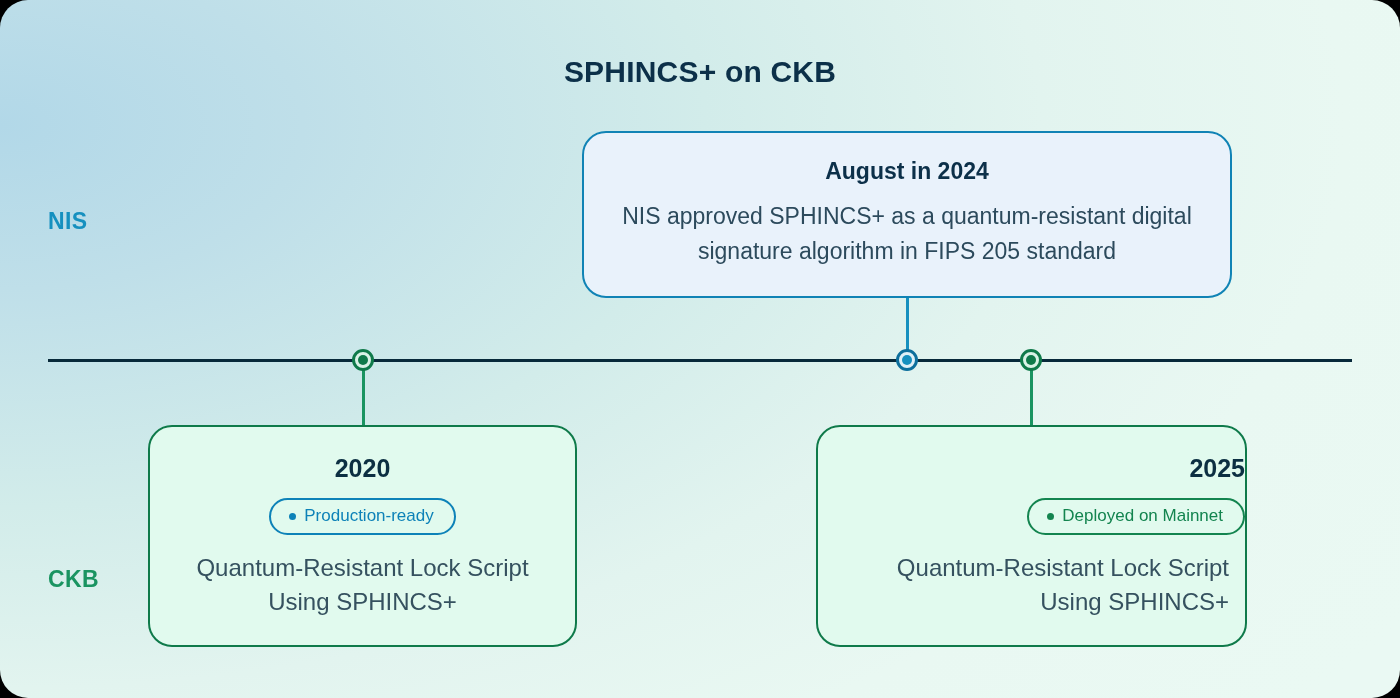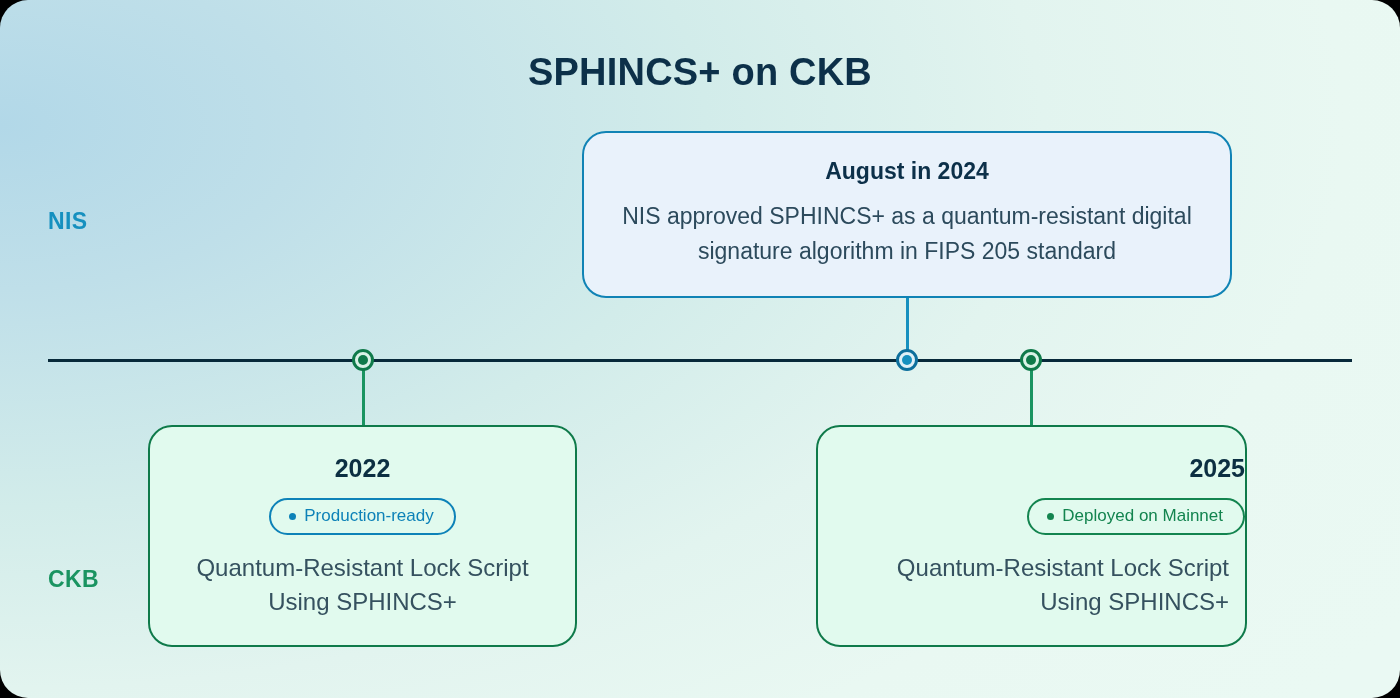--- a/index.html
+++ b/index.html
@@ -24,21 +24,21 @@
       radial-gradient(120% 130% at 0% 18%, #b2d8e8 0%, #bfdfe9 18%, #d2ecea 42%, #e2f4ef 62%, #e9f8f2 80%, #eaf9f3 100%);
   }
 
   
   #title {
     position: absolute;
     left: 0;
     top: 50px;
     width: 1400px;
     text-align: center;
-    font-size: 38px;
+    font-size: 30px;
     font-weight: bold;
     color: #0c3049;
     letter-spacing: 0.2px;
     line-height: 44px;
   }
 
   
   .row-label {
     position: absolute;
     font-size: 23px;
@@ -232,21 +232,21 @@
     <div class="dot"></div>
   </div>
   <div class="marker blue" id="marker-nis">
     <div class="dot"></div>
   </div>
   <div class="marker green" id="marker-2025">
     <div class="dot"></div>
   </div>
 
   <div class="card ckb-card" id="card-2023">
-    <div class="card-year">2022</div>
+    <div class="card-year">2020</div>
     <div class="badge blue">
       <span class="badge-dot"></span>
       <span>Production-ready</span>
     </div>
     <div class="card-body">Quantum-Resistant Lock Script Using SPHINCS+</div>
   </div>
 
   <div class="card ckb-card" id="card-2025">
     <div class="card-year">2025</div>
     <div class="badge green">

